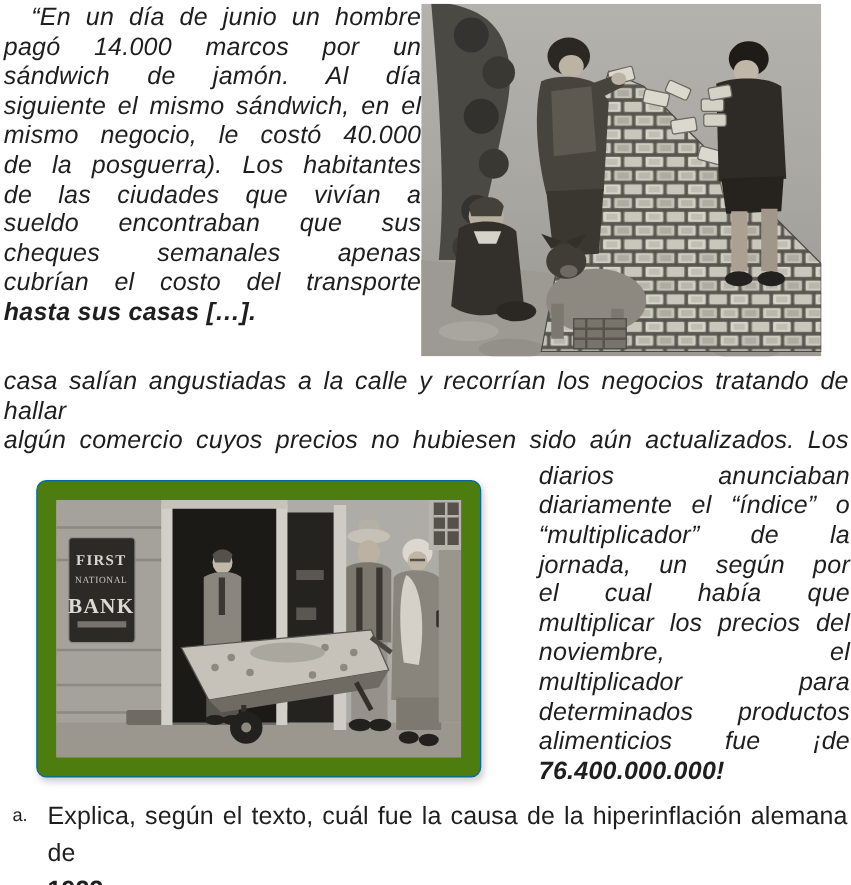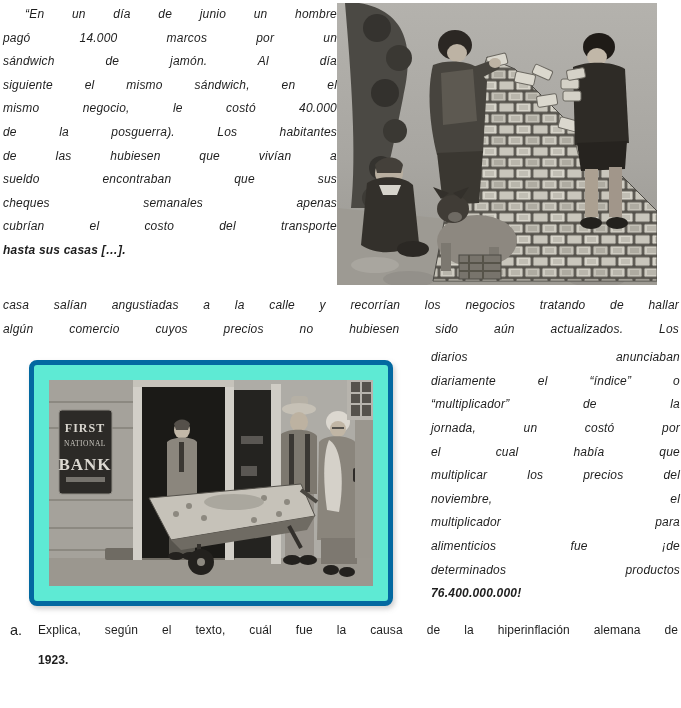--- a/index.html
+++ b/index.html
@@ -3,39 +3,39 @@
 <meta charset="utf-8">
 <style>
   html,body { margin:0; padding:0; background:#ffffff; }
   .page {
     position:relative; width:681px; height:708px; overflow:hidden;
     background:#ffffff; color:#1e1e1e;
     font-family:"Liberation Sans","DejaVu Sans",sans-serif;
   }
   
   .tline {
-    font-size:12px; line-height:23.6px;
+    font-size:20px; line-height:23.6px;
     text-align:justify; text-align-last:justify;
     font-style:italic; letter-spacing:0.2px;
   }
   .tline.no-stretch { text-align-last:left;font-weight:bold; }
   .tline.indent-lg { text-indent:22px; }
   .tline.indent-sm { text-indent:13px; }
   
   .row1 { display:flex; padding:3px 26px 0 3px; }
   .quote-col { width:334px; flex:0 0 auto; }
   .photo1 { margin:0 0 0 auto; width:320px; height:282px; flex:0 0 auto; }
   .photo1 svg { display:block; }
   
   .row2 { margin:9px 2px 0 3px; }
   
   .row3 { display:flex; align-items:flex-start; }
   .frame {
     margin:19px 0 0 29px; flex:0 0 auto;
-    background:#5eead4; border:5px solid #0369a1; border-radius:8px;
+    background:#4d7c0f; border:1px solid #0369a1; border-radius:8px;
     padding:15px; box-shadow:2px 3px 5px rgba(120,120,120,0.35);
   }
   .frame svg { display:block; }
   .col2 { width:249px; margin-left:auto; margin-right:1px; padding-top:5px; }
   
   .question {
     display:flex; margin:10px 3px 0 10px;
     font-size:14.5px; line-height:29.5px; font-style:normal;
   }
   .q-label { width:28px; flex:0 0 auto; }
@@ -49,21 +49,21 @@
 <div class="page">
 
   <div class="row1">
     <div class="quote-col">
       <div class="tline indent-lg">“En un día de junio un hombre</div>
       <div class="tline">pagó 14.000 marcos por un</div>
       <div class="tline">sándwich de jamón. Al día</div>
       <div class="tline">siguiente el mismo sándwich, en el</div>
       <div class="tline">mismo negocio, le costó 40.000</div>
       <div class="tline">de la posguerra). Los habitantes</div>
-      <div class="tline">de las hubiesen que vivían a</div>
+      <div class="tline">de las ciudades que vivían a</div>
       <div class="tline">sueldo encontraban que sus</div>
       <div class="tline">cheques semanales apenas</div>
       <div class="tline">cubrían el costo del transporte</div>
       <div class="tline no-stretch">hasta sus casas […].</div>
     </div>
 
     <figure class="photo1" role="img" aria-label="Fotografía en blanco y negro: niños apilando fajos de billetes como bloques de juguete durante la hiperinflación alemana">
       <svg width="320" height="282" viewBox="0 0 320 282">
         <defs>
           <linearGradient id="wall1" x1="0" y1="0" x2="0" y2="1">
@@ -249,27 +249,27 @@
           <rect x="302" y="2" width="20" height="34" fill="#55524c"></rect>
           <path d="M312,2 L312,36 M302,13 L322,13 M302,24 L322,24" stroke="#b7b4ad" stroke-width="2"></path>
         </g>
       </svg>
     </figure>
 
     <div class="col2">
       <div class="tline">diarios anunciaban</div>
       <div class="tline">diariamente el “índice” o</div>
       <div class="tline">“multiplicador” de la</div>
-      <div class="tline">jornada, un costó por</div>
+      <div class="tline">jornada, un según por</div>
       <div class="tline">el cual había que</div>
       <div class="tline">multiplicar los precios del</div>
       <div class="tline">noviembre, el</div>
       <div class="tline">multiplicador para</div>
+      <div class="tline">determinados productos</div>
       <div class="tline">alimenticios fue ¡de</div>
-      <div class="tline">determinados productos</div>
       <div class="tline no-stretch">76.400.000.000!</div>
     </div>
   </div>
 
   <div class="question">
     <div class="q-label">a.</div>
     <div class="q-text">
       <div class="tline">Explica, según el texto, cuál fue la causa de la hiperinflación alemana de</div>
       <div class="tline no-stretch">1923.</div>
     </div>

